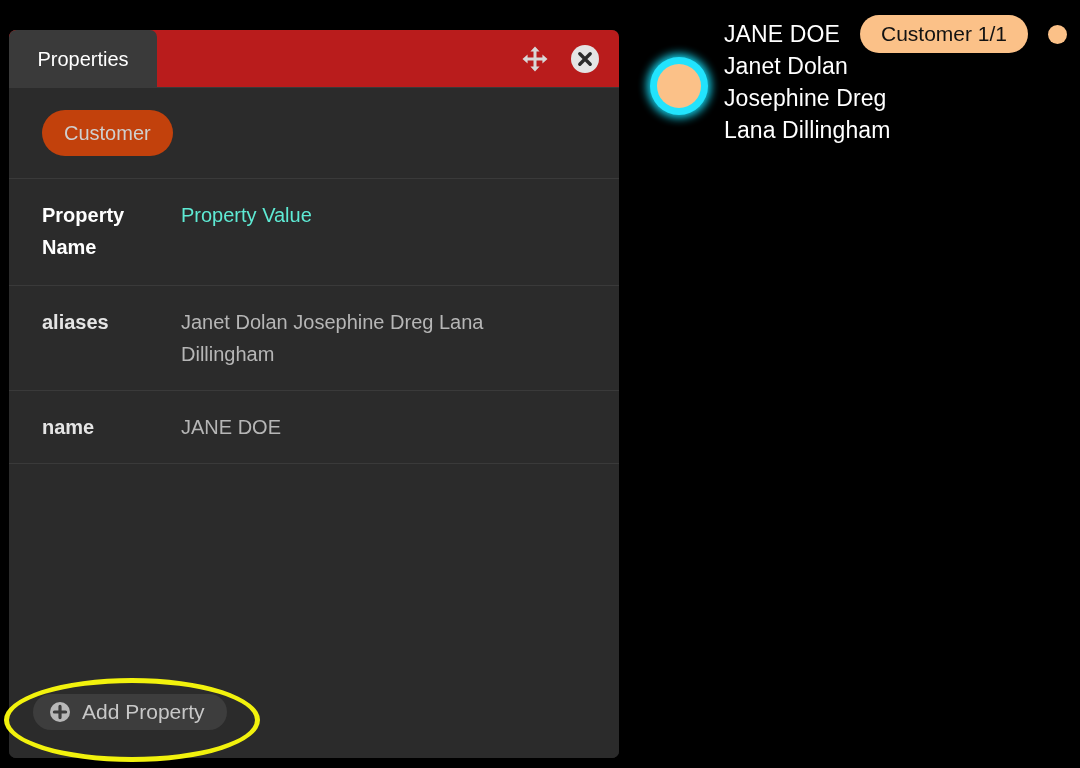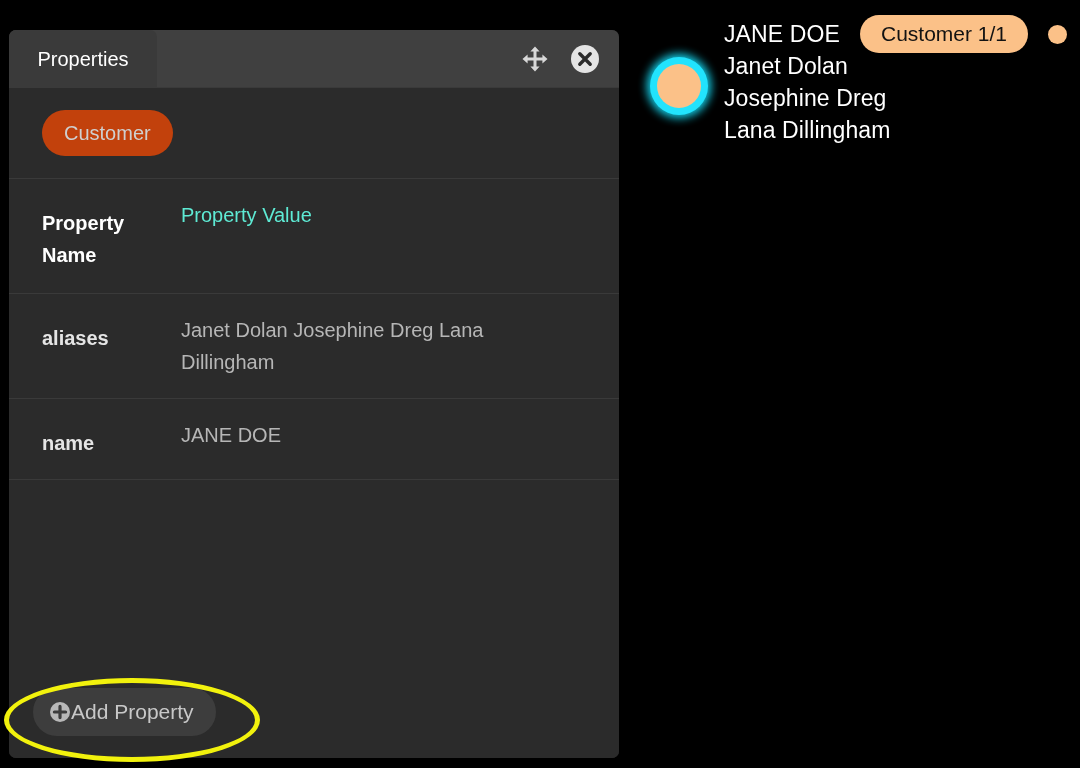--- a/index.html
+++ b/index.html
@@ -111,21 +111,21 @@
     border-radius: 7px;
     overflow: hidden;
     display: flex;
     flex-direction: column;
   }
 
   
   .tab-bar {
     position: relative;
     height: 58px;
-    background: #404040;
+    background: #b91c1c;
     display: flex;
     align-items: flex-end;
     flex: 0 0 auto;
   }
   .tab-bar::after {
     content: "";
     position: absolute;
     left: 0; right: 0; bottom: 0;
     height: 1px;
     background: #3a3a3a;
@@ -210,21 +210,20 @@
   .prop-row.header-row { padding: 20px 0 22px 0; }
   .cell-name {
     width: 172px;
     flex: 0 0 172px;
     padding-left: 33px;
     padding-right: 10px;
     font-size: 20px;
     color: #e6e6e6;
     font-weight: bold;
     line-height: 32px;
-    margin-top: 8px;
   }
   .cell-value {
     flex: 1 1 auto;
     padding-right: 100px;
     font-size: 20px;
     color: #b6b6b6;
     line-height: 32px;
     word-wrap: break-word;
   }
   .header-row .cell-name { color: #ffffff; font-weight: bold; }
@@ -234,28 +233,29 @@
   
   .panel-footer {
     flex: 0 0 auto;
     height: 92px;
     display: flex;
     align-items: center;
     padding-left: 24px;
     background: #2b2b2b;
   }
   .add-prop-btn {
-    height: 48px;
+    height: 36px;
     padding: 0 22px 0 16px;
     border-radius: 24px;
     background: #3d3d3d;
     color: #c8c8c8;
     font-size: 21px;
     display: flex;
     align-items: center;
+    gap: 11px;
     cursor: pointer;
     border: none;
     font-family: "Liberation Sans", sans-serif;
   }
 
   
   #highlight-ellipse {
     position: absolute;
     left: 4px;
     top: 678px;

